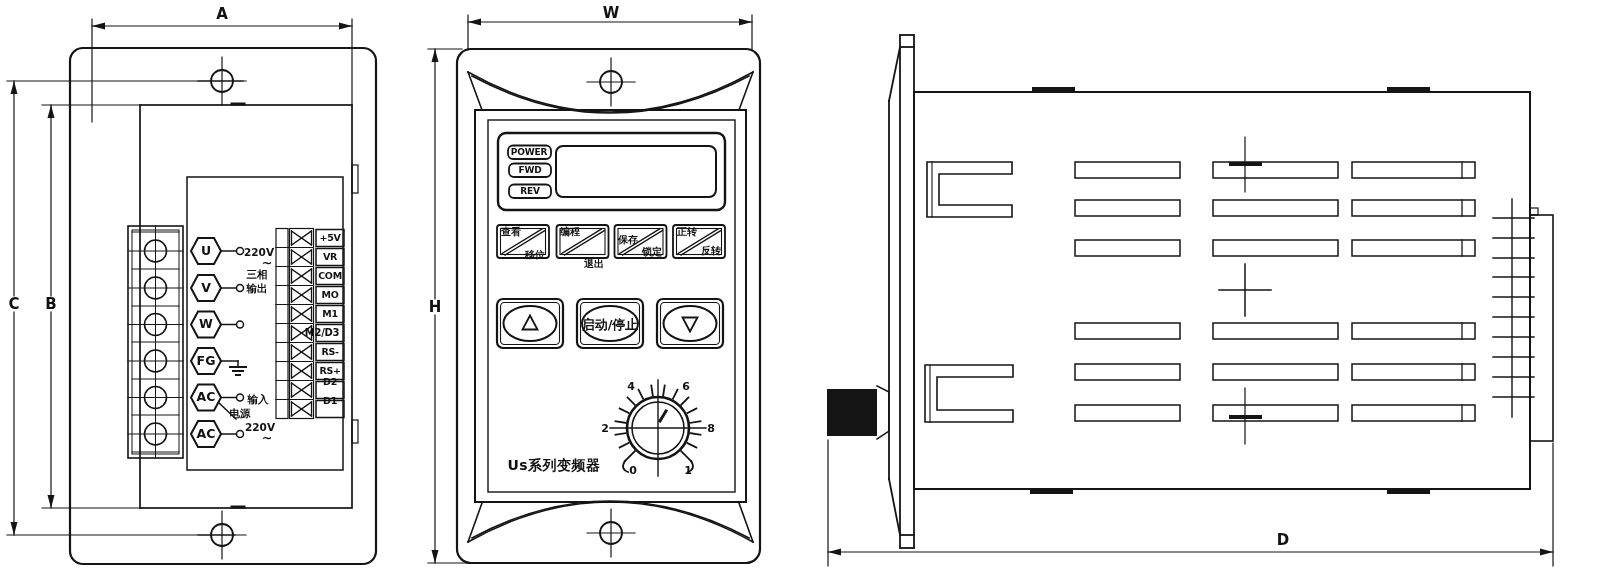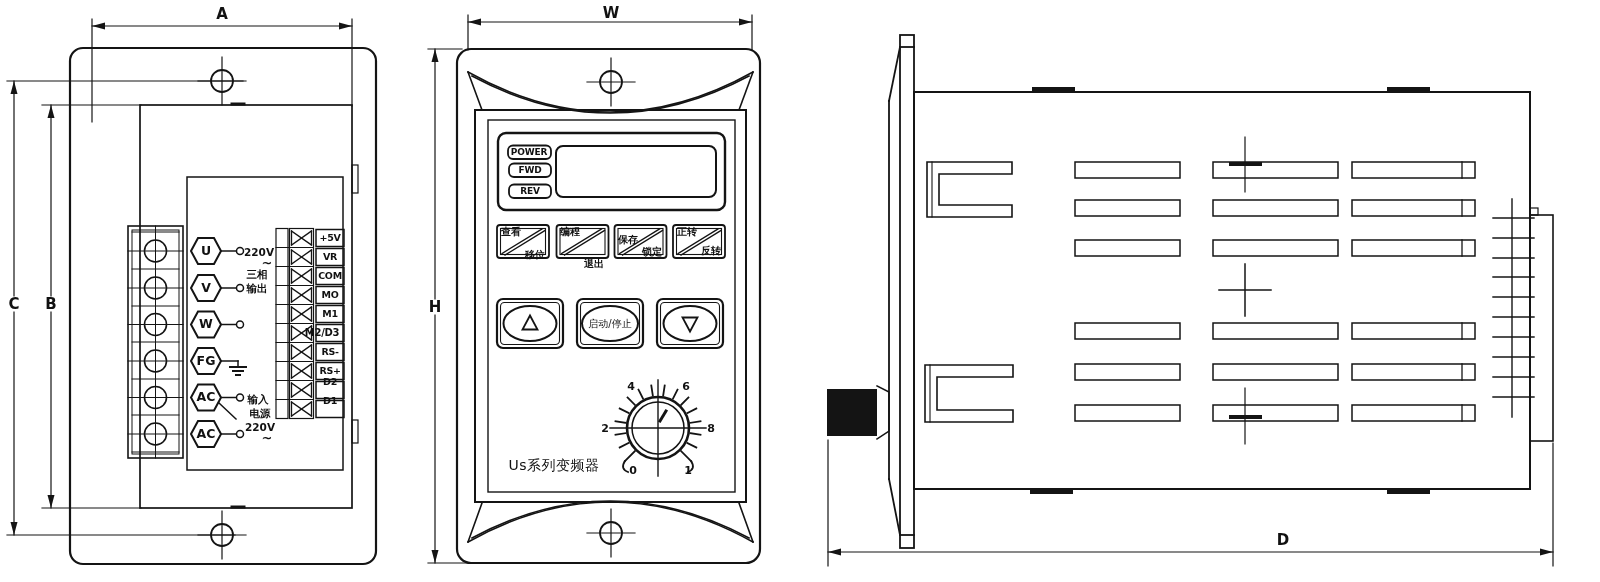--- a/index.html
+++ b/index.html
@@ -8,23 +8,23 @@
   #art{position:absolute;left:0;top:0;width:1600px;height:582px;}
   .t{position:absolute;transform:translate(-50%,-50%);white-space:nowrap;color:#111;line-height:1;}
   .dim{font-size:15px;font-weight:bold;}
   .dimbg{background:#fff;padding:0 3px;}
   .term{font-size:12.5px;font-weight:bold;}
   .note{font-size:10.5px;font-weight:bold;}
   .tilde{font-size:13px;font-weight:bold;}
   .strip{font-size:9.5px;font-weight:bold;letter-spacing:-0.3px;}
   .ind{font-size:9px;font-weight:bold;letter-spacing:-0.2px;}
   .key{font-size:10px;font-weight:bold;}
-  .run{font-size:10px;font-weight:normal;}
+  .run{font-size:13px;font-weight:bold;}
   .num{font-size:11px;font-weight:bold;}
-  .brand{font-size:14px;font-weight:normal;letter-spacing:0.5px;}
+  .brand{font-size:14px;font-weight:bold;letter-spacing:0.5px;}
 </style>
 </head>
 <body>
 
 <div id="stage">
 
 <svg id="art" viewBox="0 0 1600 582" stroke="#141414" fill="none" stroke-linecap="square">
   <defs>
     <g id="hole">
           <circle r="11" stroke-width="1.8"></circle>
@@ -379,21 +379,21 @@
 <div class="t term" style="left:206px;top:324px">W</div>
 <div class="t term" style="left:206px;top:361px">FG</div>
 <div class="t term" style="left:206px;top:397px">AC</div>
 <div class="t term" style="left:206px;top:434px">AC</div>
 
 <div class="t note" style="left:259px;top:252px">220V</div>
 <div class="t tilde" style="left:267px;top:262px">~</div>
 <div class="t note" style="left:257px;top:274px">三相</div>
 <div class="t note" style="left:257px;top:288px">输出</div>
 <div class="t note" style="left:258px;top:399px">输入</div>
-<div class="t note" style="left:260px;top:413px">电源</div>
+<div class="t note" style="left:240px;top:413px">电源</div>
 <div class="t note" style="left:260px;top:427px">220V</div>
 <div class="t tilde" style="left:267px;top:437px">~</div>
 
 <div class="t strip fit" style="left:330px;top:238px">+5V</div>
 <div class="t strip fit" style="left:330px;top:257px">VR</div>
 <div class="t strip fit" style="left:330px;top:276px">COM</div>
 <div class="t strip fit" style="left:330px;top:295px">MO</div>
 <div class="t strip fit" style="left:330px;top:314px">M1</div>
 <div class="t strip fit" style="left: 322px; top: 333px; font-size: 10px;">M2/D3</div>
 <div class="t strip fit" style="left:330px;top:352px">RS-</div>

